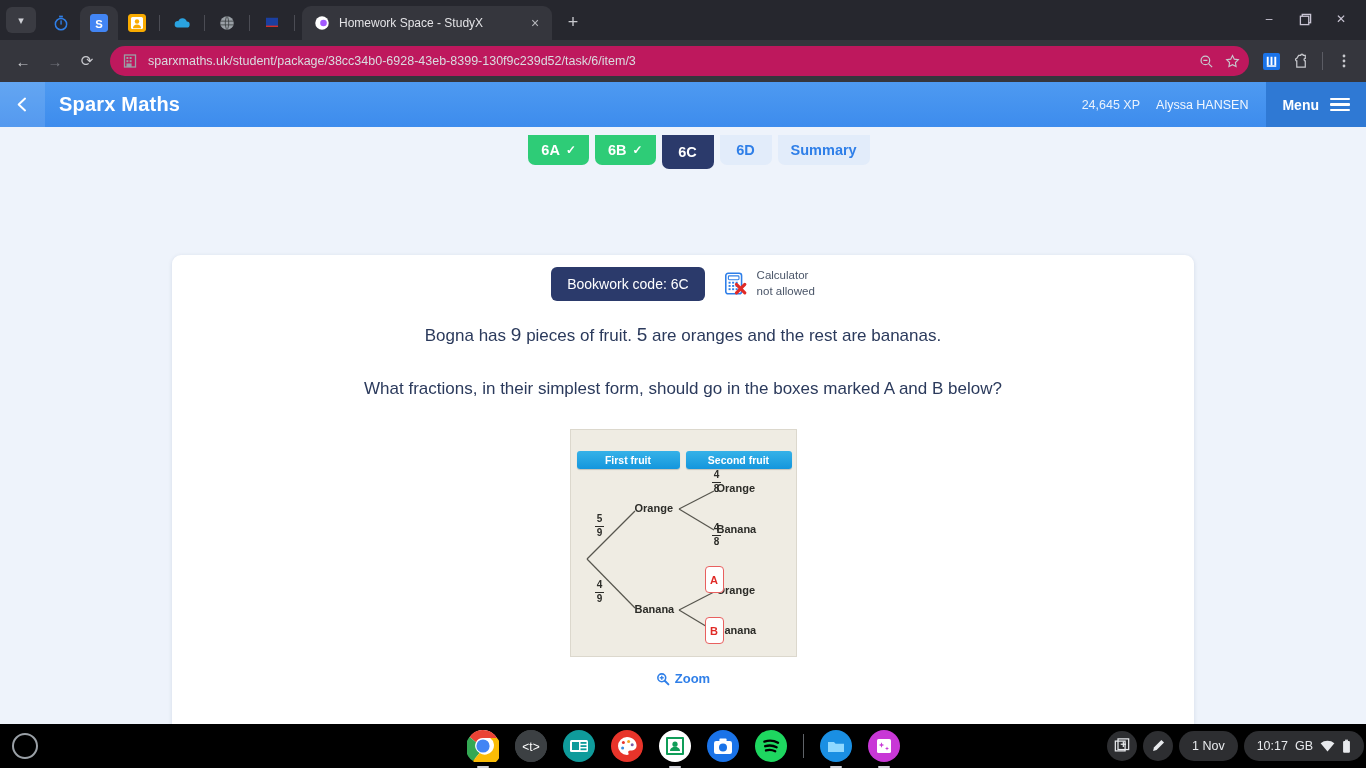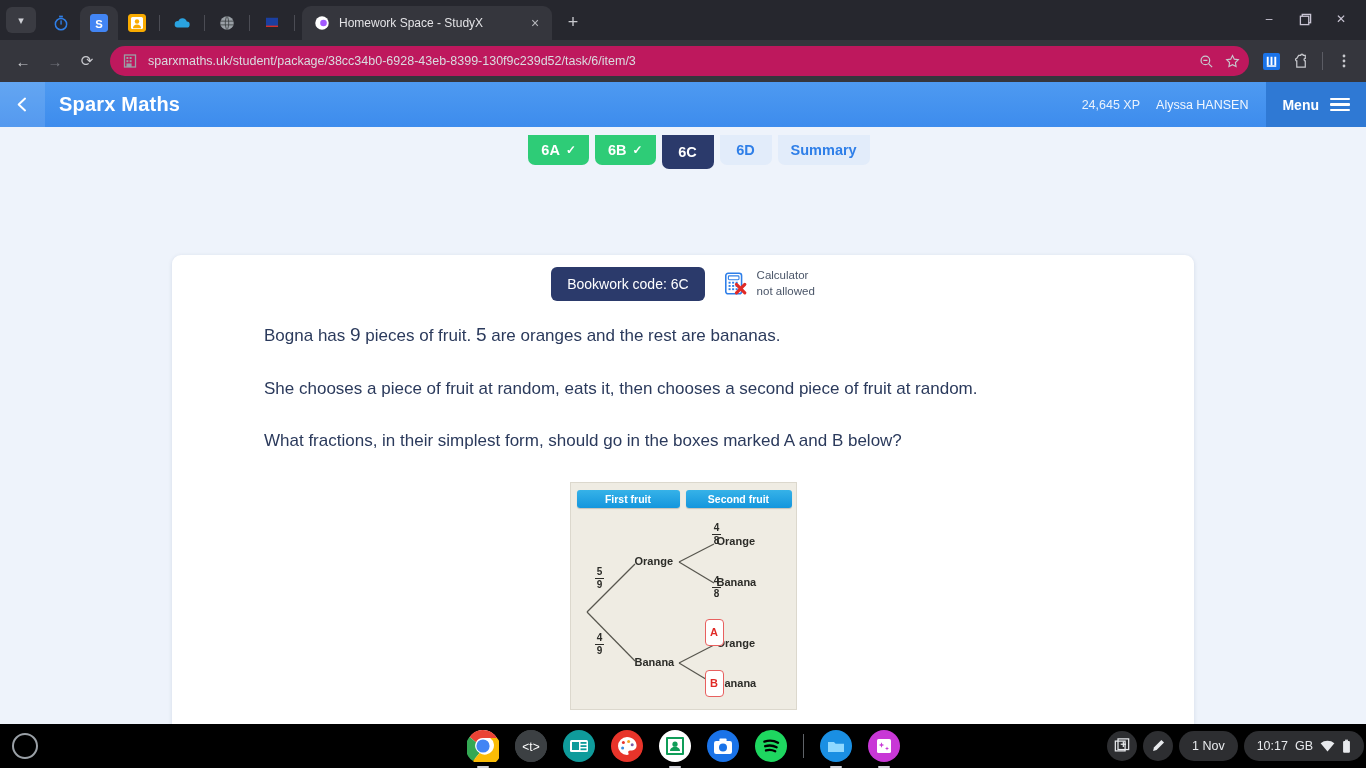--- a/index.html
+++ b/index.html
@@ -94,32 +94,32 @@
     position: absolute; left: 172px; top: 173px; width: 1022px; height: 534px;
     background: #fff; border-radius: 9px; box-shadow: 0 1px 4px rgba(40,60,100,.13);
     overflow: hidden;
   }
 
   .bw-row { display: flex; align-items: center; justify-content: center; gap: 18px; margin-top: 12px; }
   .bw-code { background: #2b3a6b; color: #fff; font-size: 14px; padding: 9px 16px; border-radius: 6px; }
   .calc-wrap { display: flex; align-items: center; gap: 8px; }
   .calc-txt { font-size: 11.5px; color: #4a5568; line-height: 1.35; }
 
-  .qtext { color: #2b3a5c; font-size: 17px; line-height: 1.45; margin-top: 20px; padding: 0 92px; }
+  .qtext { text-align: center; color: #2b3a5c; font-size: 17px; line-height: 1.45; margin-top: 20px; padding: 0 92px; }
   .qtext.l2 { margin-top: 28px; }
   .qtext.l3 { margin-top: 28px; }
   .num { font-size: 19px; }
 
   .diagram-wrap { display: flex; justify-content: center; margin-top: 28px; }
   .diagram {
     width: 227px; height: 228px; background: #efece3;
     border: 1px solid #dcd8cd; position: relative;
   }
   .dg-head {
-    position: absolute; top: 7px; height: 18px;
+    position: absolute; top: 21px; height: 18px;
     background: linear-gradient(180deg,#36b2e8 0%,#1496dd 100%);
     border-radius: 3px; color: #fff; font-size: 10.5px; font-weight: bold;
     display: flex; align-items: center; justify-content: center;
     box-shadow: 0 1px 1px rgba(0,0,0,.18);
   }
   .dg-head.h1 { left: 6px; width: 103px; }
   .dg-head.h2 { left: 115px; width: 106px; }
   .dg-label { position: absolute; font-size: 11px; color: #2c2c28; font-weight: bold; white-space: nowrap; }
   .dg-frac { position: absolute; text-align: center; font-size: 10px; color: #2c2c28; font-weight: bold; line-height: 1.05; }
   .dg-frac .bar { display: block; border-top: 1.1px solid #2c2c28; width: 9px; margin: 1px auto; }
@@ -352,21 +352,20 @@
         </div>
       </div>
 
       <div class="qtext l1">
         <span>Bogna has</span>
         <span class="num">9</span>
         <span>pieces of fruit.</span>
         <span class="num">5</span>
         <span>are oranges and the rest are bananas.</span>
       </div>
-      <div class="qtext l2">She chooses a piece of fruit at random, eats it, then chooses a second piece of fruit at random.</div>
       <div class="qtext l3">What fractions, in their simplest form, should go in the boxes marked A and B below?</div>
 
       <div class="diagram-wrap">
         <div class="diagram">
 
           <div class="dg-head h1">First fruit</div>
           <div class="dg-head h2">Second fruit</div>
 
           <svg class="dg-svg" width="227" height="228">
             <g stroke="#57564e" stroke-width="1.2" fill="none">

